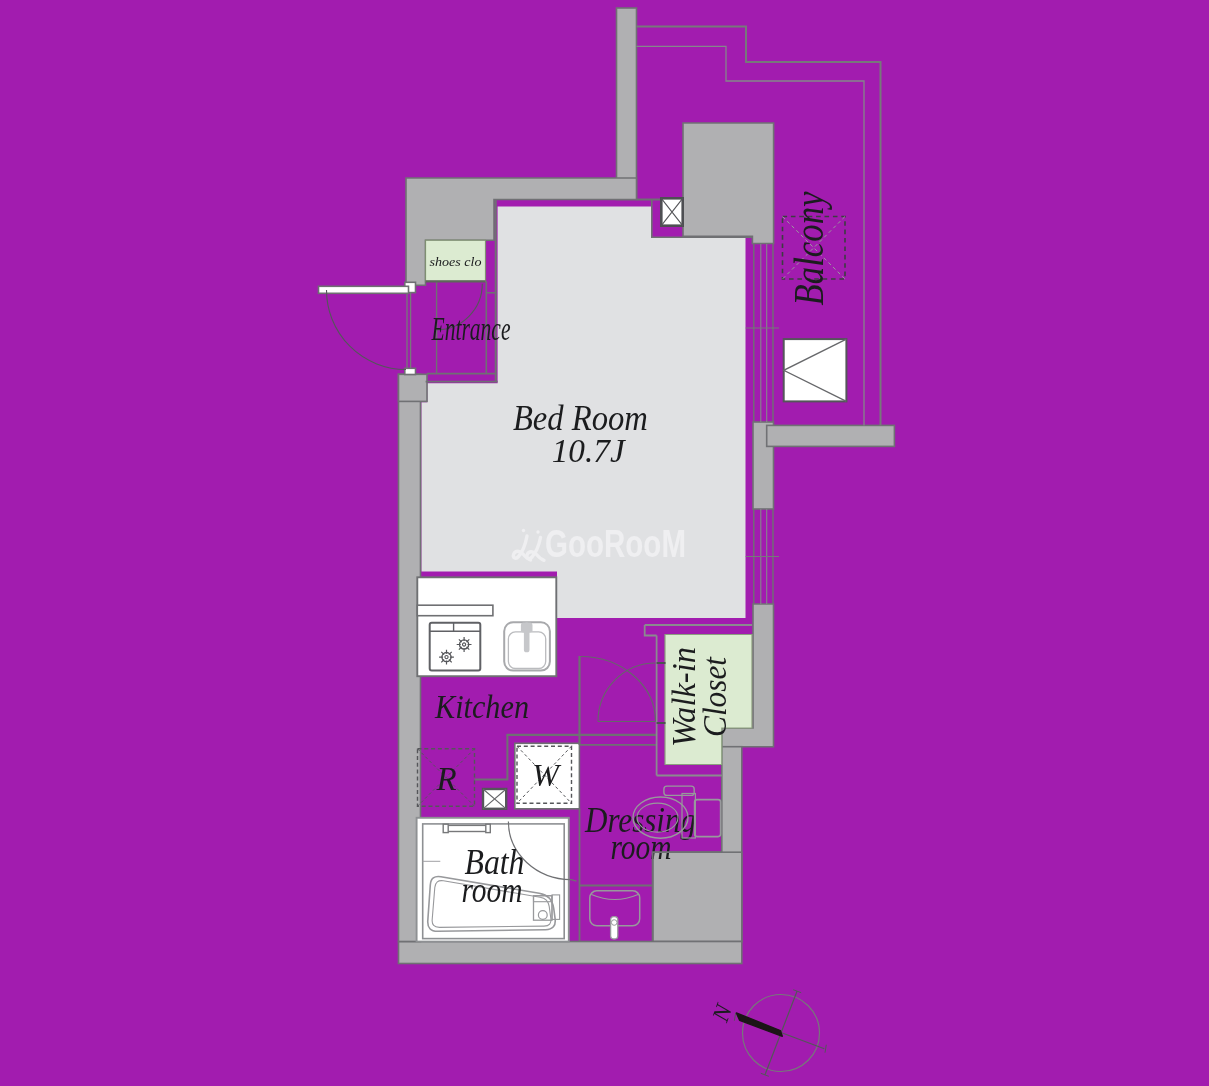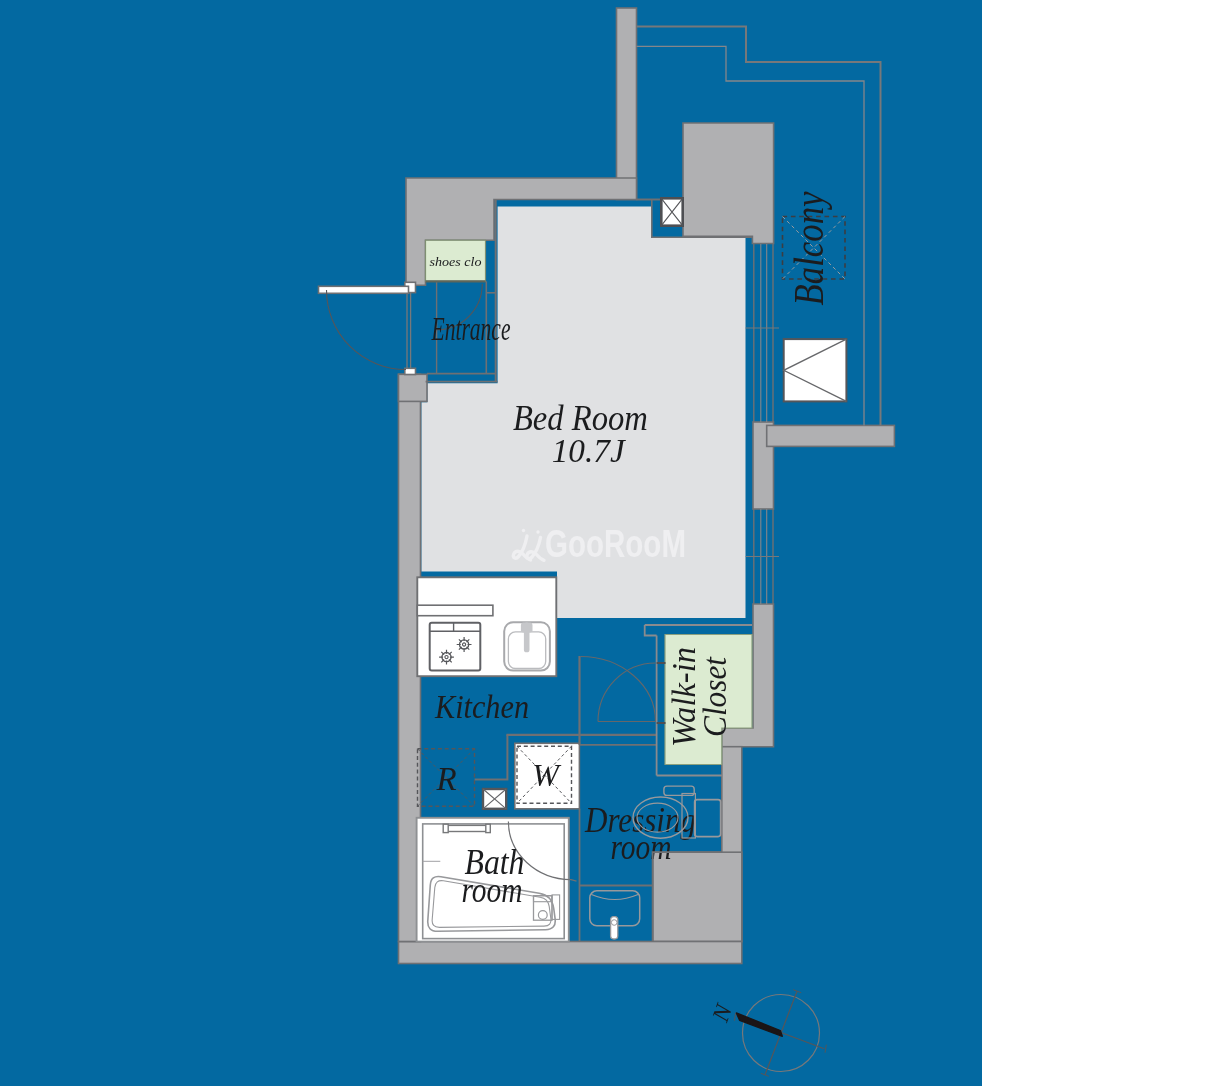--- a/index.html
+++ b/index.html
@@ -1,16 +1,16 @@
 <!DOCTYPE html>
 <html><head>
 <meta charset="utf-8">
 <style>
   html,body{margin:0;padding:0;background:#ffffff;}
-  .page{width:982px;height:1086px;position:relative;background:#0369a1;overflow:hidden;}
+  .page{width:1209px;height:1086px;position:relative;background:#a21caf;overflow:hidden;}
   svg text{font-family:"Liberation Serif",serif;font-style:italic;fill:#1b1c1e;}
   svg .wm{font-family:"Liberation Sans",sans-serif;font-style:normal;font-weight:bold;fill:#efeff1;}
 </style>
 </head>
 <body>
 <div class="page">
 <svg width="1209" height="1086" viewBox="0 0 1209 1086">
 
 <polygon points="497.6,206.5 651.8,206.5 651.8,238 745.5,238 745.5,618 557,618 557,571.5 421.4,571.5 421.4,402.3 427.3,402.3 427.3,383.3 497.6,383.3" fill="#e0e1e3"></polygon>
 

